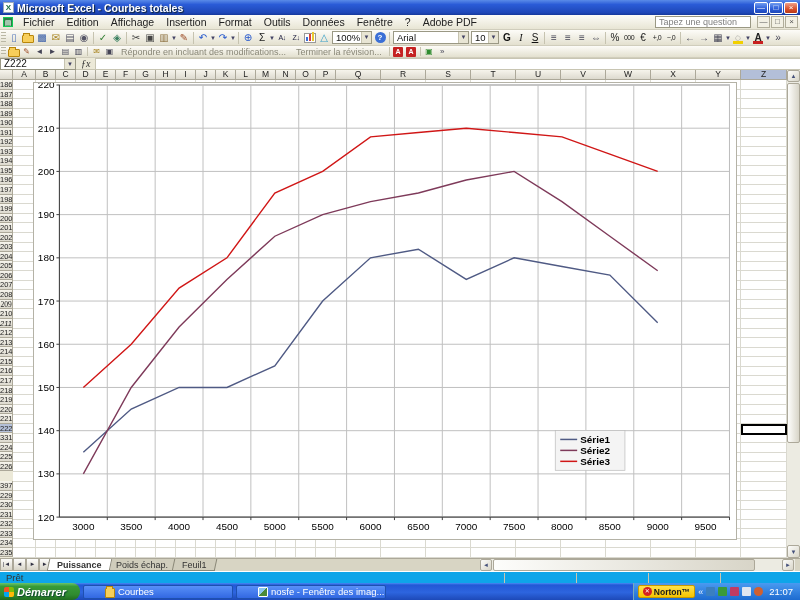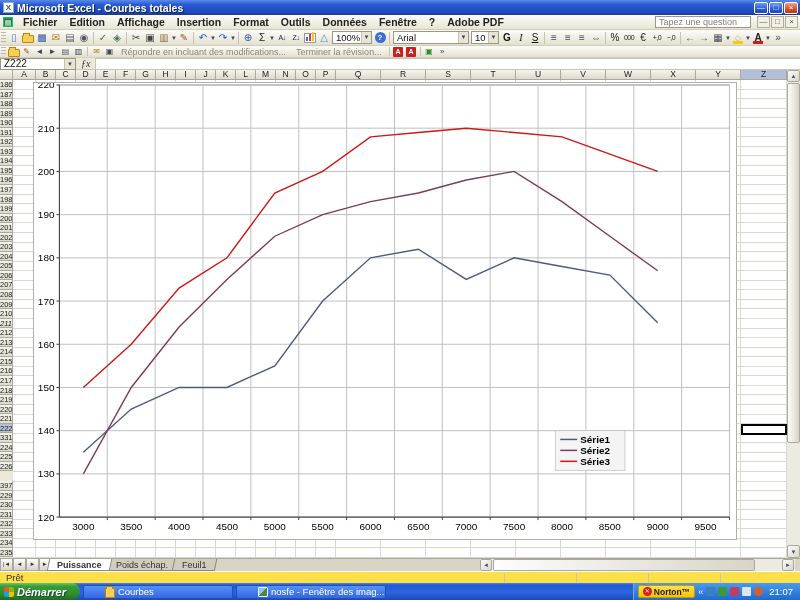--- a/index.html
+++ b/index.html
@@ -20,21 +20,21 @@
     font-size:8px;line-height:10px;text-align:center;
     background:linear-gradient(180deg,#6F9BF0,#2A5BD7 60%,#1E47B8);}
   .win-btn.close{background:linear-gradient(180deg,#F0A08A,#D8502A 60%,#B83A18);}
 
   
   #menubar{position:absolute;left:0;top:15px;width:800px;height:15px;
     background:linear-gradient(180deg,#FDFCF8,#E8E5D4);border-bottom:1px solid #D0CDBC;
     display:flex;align-items:center;font-size:10.5px;color:#222;}
   .wbk-icon{width:10px;height:10px;background:#2E7D46;margin:0 4px 0 3px;border:1px solid #1c5;
     color:#fff;font-size:7px;line-height:9px;text-align:center;font-weight:bold;}
-  .menu-item{padding:15px 6px;white-space:nowrap;font-weight:bold;}
+  .menu-item{padding:15px 6px;white-space:nowrap;}
   #question-box{margin-left:auto;width:96px;height:12px;background:#fff;border:1px solid #9A9884;
     font-size:9px;color:#808080;padding:0 3px;line-height:11px;white-space:nowrap;overflow:hidden;}
   .wbk-btns{display:flex;gap:1px;margin:0 2px 0 6px;}
   .wbk-btn{width:13px;height:12px;border:1px solid #B0AD9A;background:#F2F0E4;color:#555;
     font-size:8px;line-height:10px;text-align:center;}
 
   
   .toolbar{position:absolute;left:0;width:800px;display:flex;align-items:center;
     background:linear-gradient(180deg,#FDFCF8,#E3E0CF);border-bottom:1px solid #D0CDBC;overflow:hidden;}
   #toolbar1{top:30px;height:16px;}
@@ -103,21 +103,21 @@
   #tabstrip{position:absolute;left:0;top:558px;width:800px;height:13px;background:#D8D5C4;
     border-top:1px solid #ACA899;display:flex;align-items:stretch;font-size:9px;}
   .tab-nav{width:13px;border:1px solid #ACA899;border-top:none;background:linear-gradient(180deg,#FDFDFB,#D8D5C8);
     color:#334;font-size:6px;text-align:center;line-height:11px;flex:none;}
   .sheet-tab{padding:0 8px;border:1px solid #8A8878;border-top:none;background:#D0CDBC;
     line-height:12px;color:#333;white-space:nowrap;flex:none;transform:skewX(-12deg);margin-left:-4px;}
   .sheet-tab span{display:inline-block;transform:skewX(12deg);}
   .sheet-tab.active{background:#fff;font-weight:bold;z-index:2;}
 
   
-  #statusbar{position:absolute;left:0;top:571px;width:800px;height:12px;background:#fde047;
+  #statusbar{position:absolute;left:0;top:571px;width:800px;height:12px;background:#0ea5e9;
     border-top:1px solid #fff;font-size:9.5px;color:#333;display:flex;align-items:center;}
   #statusbar .pane{height:10px;border:1px solid #C8C5B2;border-style:none none none solid;width:70px;margin-left:2px;}
 
   
   #taskbar{position:absolute;left:0;top:583px;width:800px;height:17px;
     background:linear-gradient(180deg,#4A8AF4 0%,#2258D6 12%,#2D65DF 55%,#1D49B8 100%);
     display:flex;align-items:center;color:#fff;}
   #startbtn{height:17px;padding:0 14px 0 4px;display:flex;align-items:center;gap:3px;
     background:linear-gradient(180deg,#6CC46C 0%,#379B37 20%,#2F8A2F 70%,#1F6B1F 100%);
     border-radius:0 8px 8px 0;font-weight:bold;font-style:italic;font-size:11px;text-shadow:1px 1px 1px #143;}
@@ -327,21 +327,21 @@
       <div class="rowhdr hdr" style="height: 9.56px;">199</div>
       <div class="rowhdr hdr" style="height: 9.56px;">200</div>
       <div class="rowhdr hdr" style="height: 9.56px;">201</div>
       <div class="rowhdr hdr" style="height: 9.56px;">202</div>
       <div class="rowhdr hdr" style="height: 9.56px;">203</div>
       <div class="rowhdr hdr" style="height: 9.56px;">204</div>
       <div class="rowhdr hdr" style="height: 9.56px;">205</div>
       <div class="rowhdr hdr" style="height: 9.56px;">206</div>
       <div class="rowhdr hdr" style="height: 9.56px;">207</div>
       <div class="rowhdr hdr" style="height: 9.56px;">208</div>
-      <div class="rowhdr hdr" style="height: 9.56px;">209</div>
+      <div class="rowhdr hdr" style="height: 9.56px; font-family: Liberation Serif, serif;">209</div>
       <div class="rowhdr hdr" style="height: 9.56px;">210</div>
       <div class="rowhdr hdr" style="height: 9.56px; font-style: italic;">211</div>
       <div class="rowhdr hdr" style="height: 9.56px;">212</div>
       <div class="rowhdr hdr" style="height: 9.56px;">213</div>
       <div class="rowhdr hdr" style="height: 9.56px;">214</div>
       <div class="rowhdr hdr" style="height: 9.56px;">215</div>
       <div class="rowhdr hdr" style="height: 9.56px;">216</div>
       <div class="rowhdr hdr" style="height: 9.56px;">217</div>
       <div class="rowhdr hdr" style="height: 9.56px;">218</div>
       <div class="rowhdr hdr" style="height: 9.56px;">219</div>

